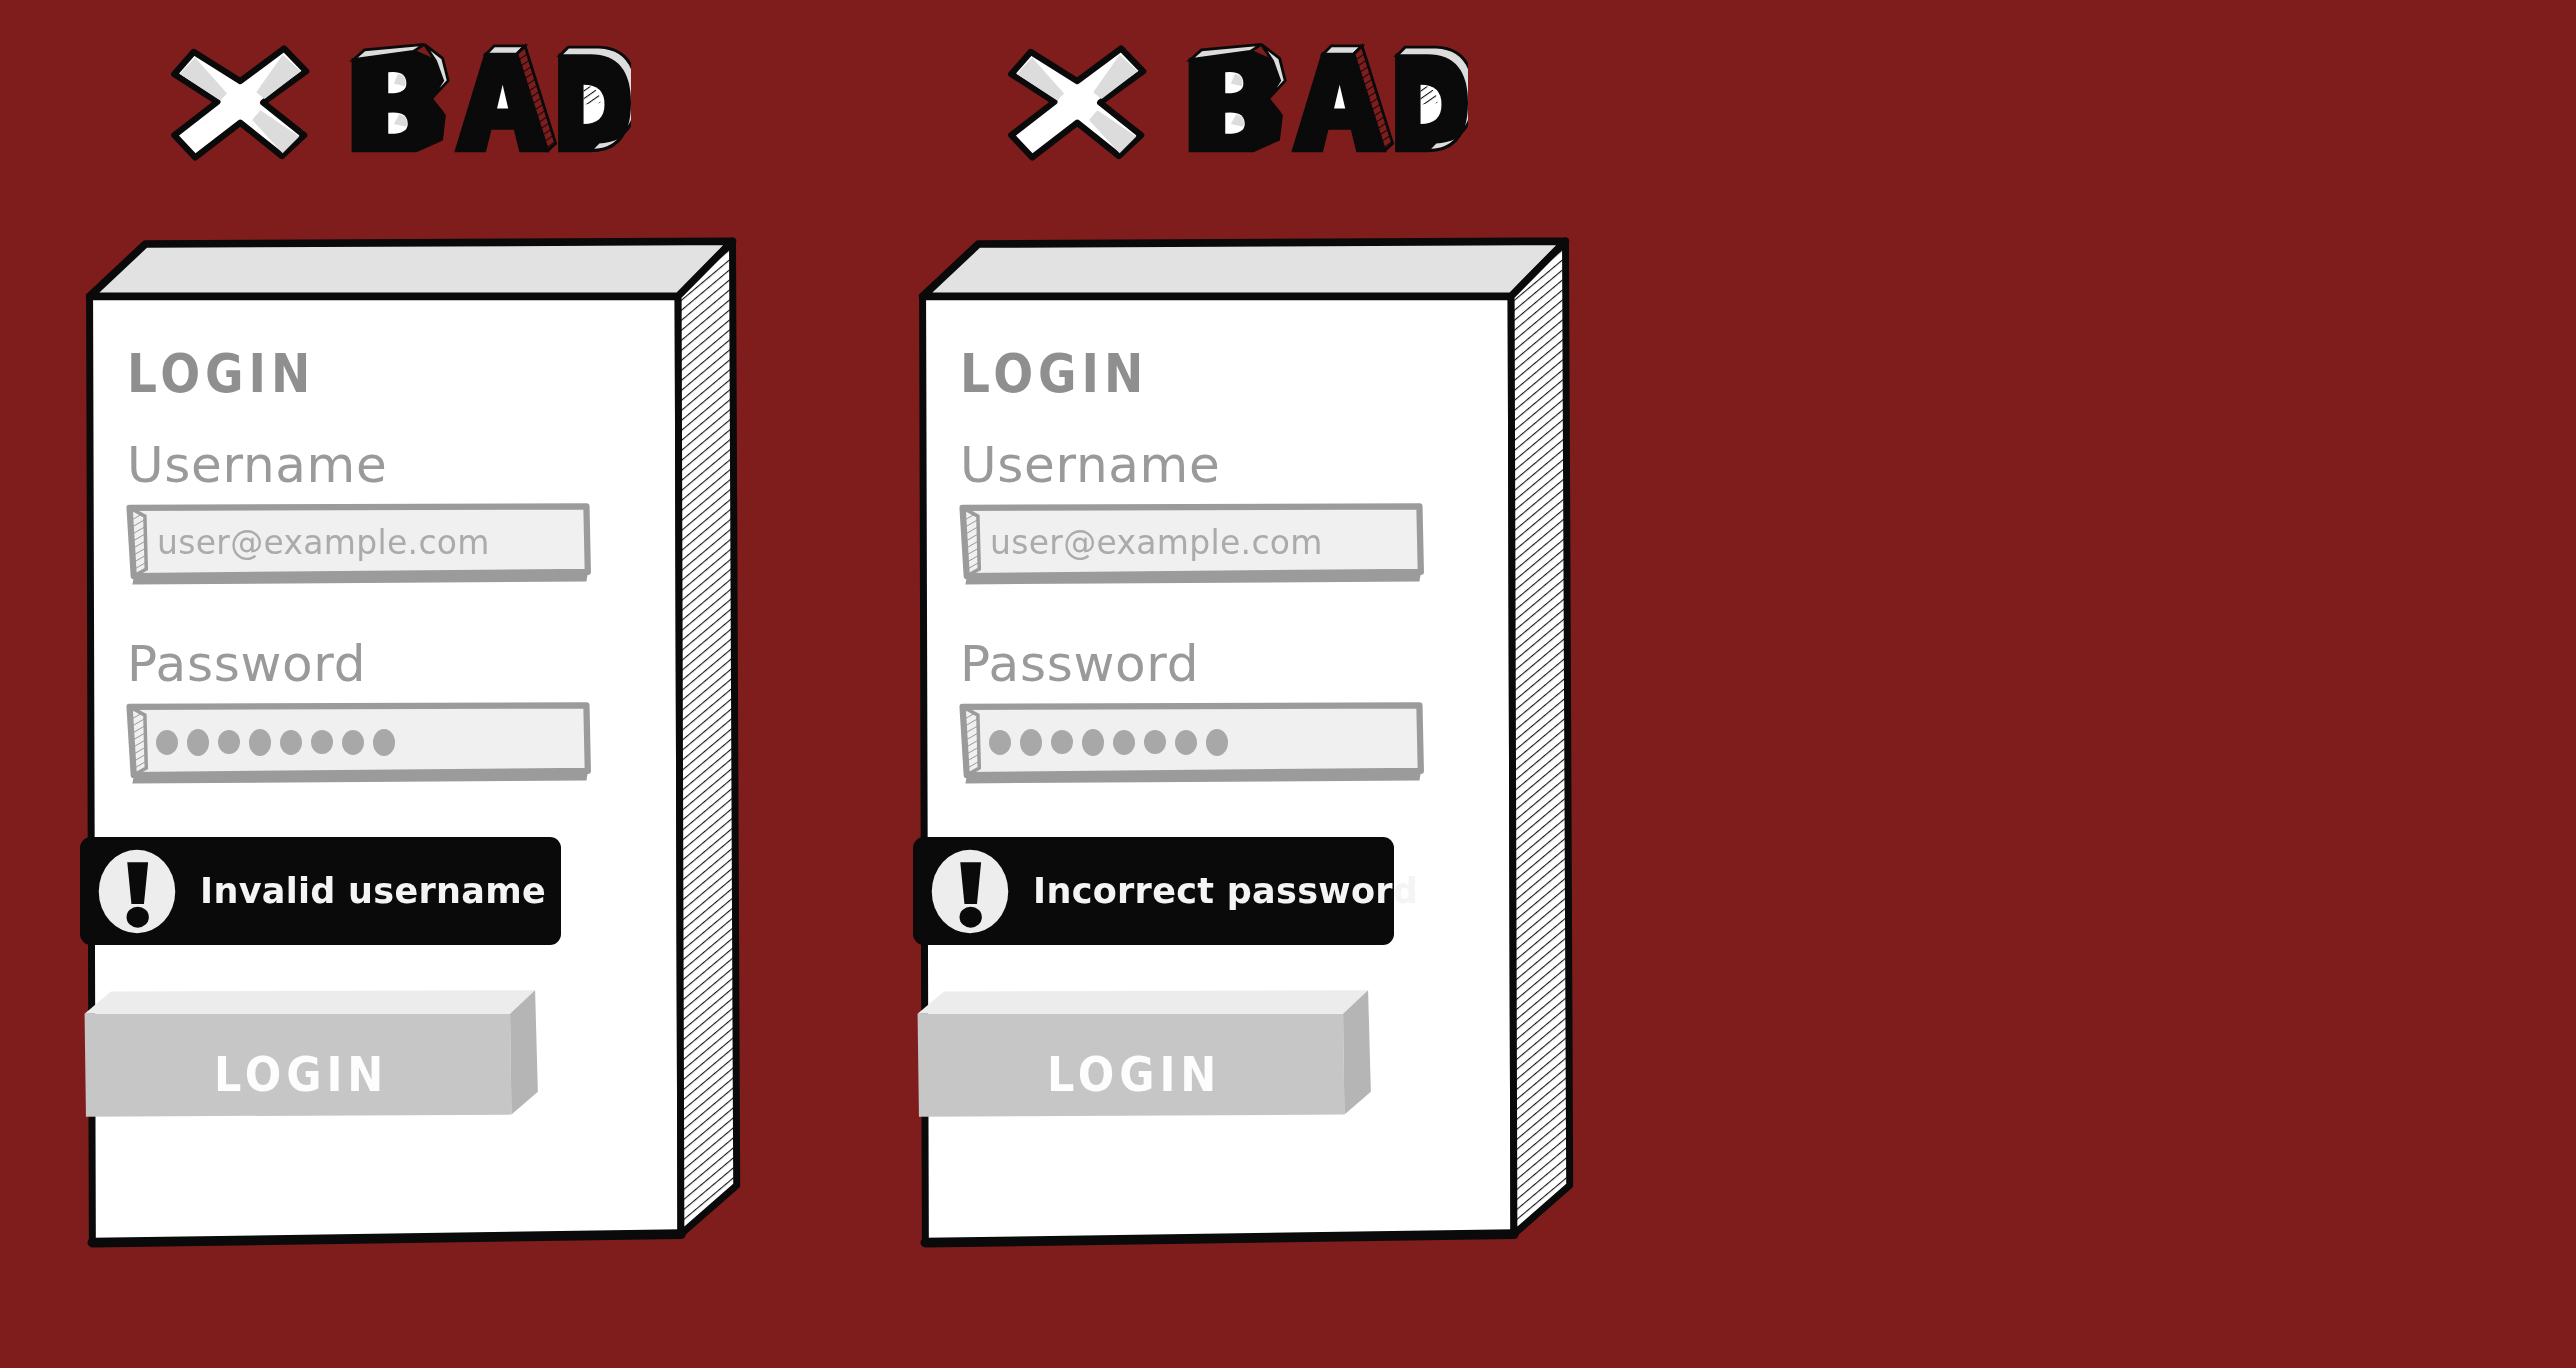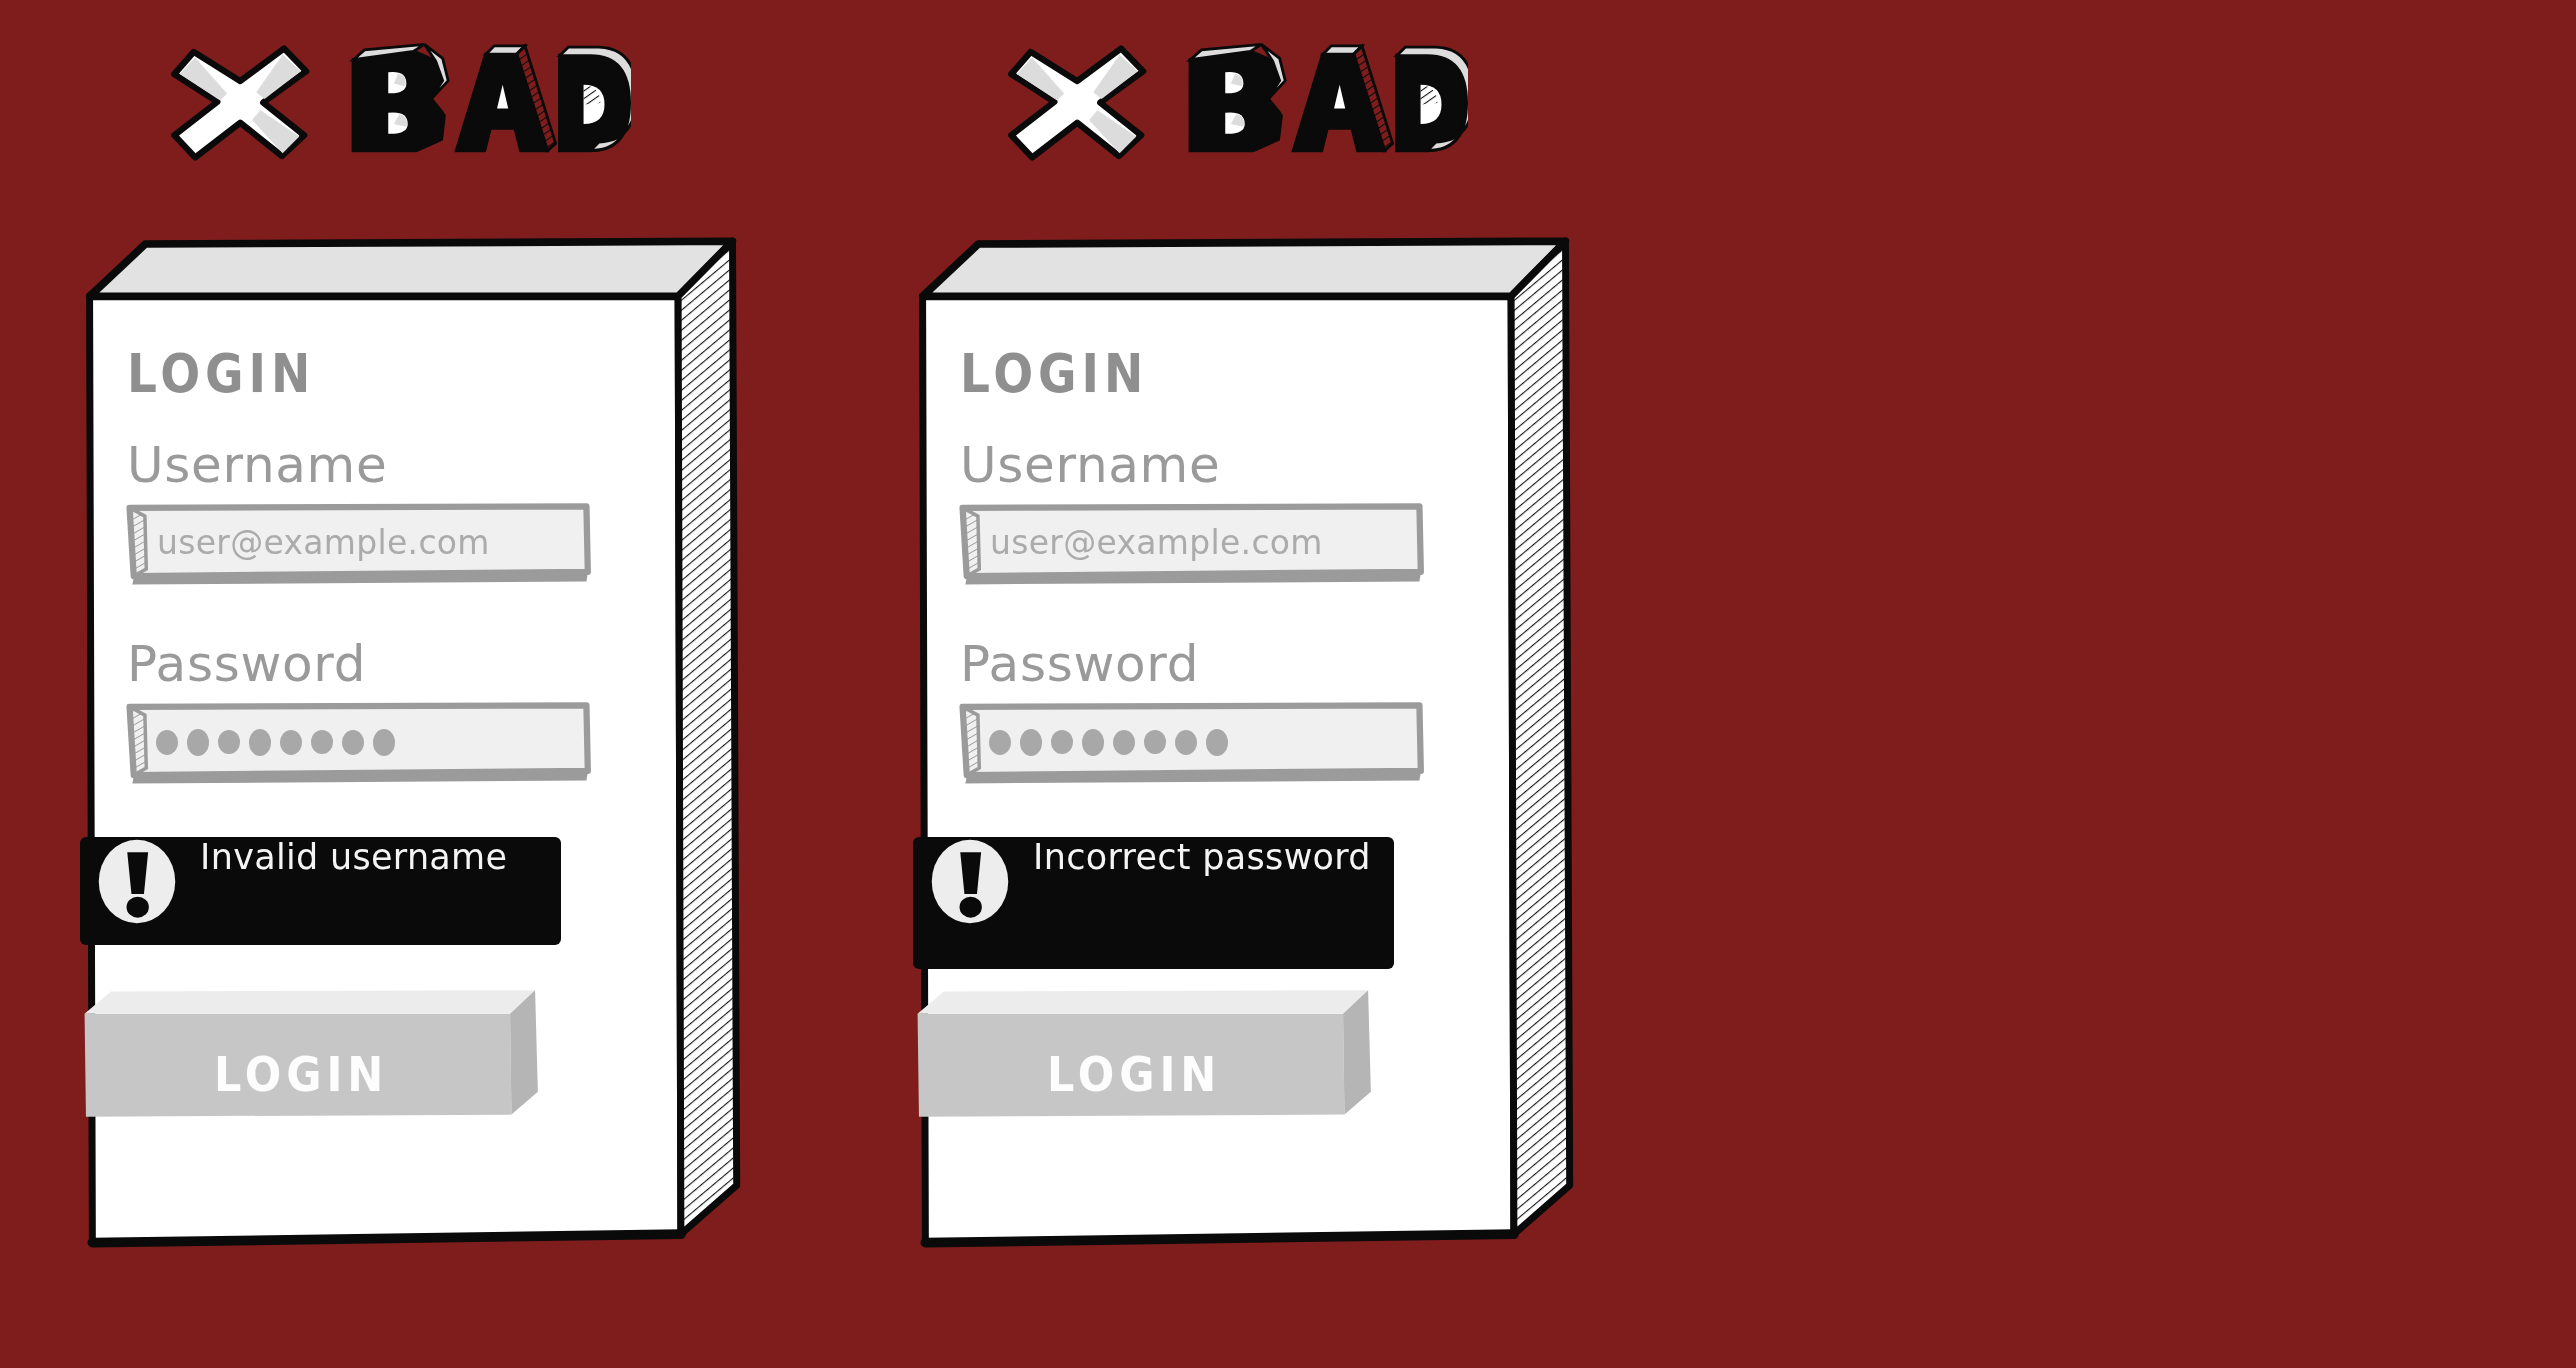--- a/index.html
+++ b/index.html
@@ -60,24 +60,25 @@
   }
   .dots { position:absolute; display:flex; gap:9px; z-index:3; align-items:center; }
   .dots i { display:block; width:22px; height:25px; border-radius:50%; background:#a8a8a8; }
   .dots i:nth-child(2n) { height:26.5px; }
   .dots i:nth-child(3n) { height:24.4px; }
 
   
   .error-banner {
     position:absolute;
     background:#0a0a0a;
-    border-radius:6px;
+    border-radius:11px;
     display:flex;
-    align-items:flex-start;
+    align-items:center;
     z-index:6;
+    font-weight:bold;
   }
   .err-icon { flex:none; }
   .err-text {
     font-family:"DejaVu Sans", sans-serif;
     font-size:35px;
     color:#f4f4f4;
     letter-spacing:0.3px;
     white-space:nowrap;
   }
 
@@ -310,21 +311,21 @@
             <i></i>
             <i></i>
             <i></i>
             <i></i>
             <i></i>
             <i></i>
             <i></i>
         </div>
       </div>
 
-      <div class="error-banner" style="left:-4.2px; top:607px; width:481px; height:132px; padding-left:15.3px;">
+      <div class="error-banner" style="left:-4.2px; top:607px; width:481px; height:108px; padding-left:15.3px;">
         <svg class="err-icon" width="84" height="89" viewBox="0 0 120 128">
           <ellipse cx="60" cy="64" rx="55" ry="60" fill="#ededed"></ellipse>
           <polygon points="46,22 76,22 70,82 52,82" fill="#0a0a0a"></polygon>
           <ellipse cx="61" cy="101" rx="16" ry="15" fill="#0a0a0a"></ellipse>
         </svg>
         <div class="err-text" style="margin-left:21px;">Incorrect password</div>
       </div>
 
       <div class="login-btn" style="left:-7px; top:756px; width:474px; height:146px;">
         <svg class="btn-svg" width="474" height="146" viewBox="0 0 680 210">

